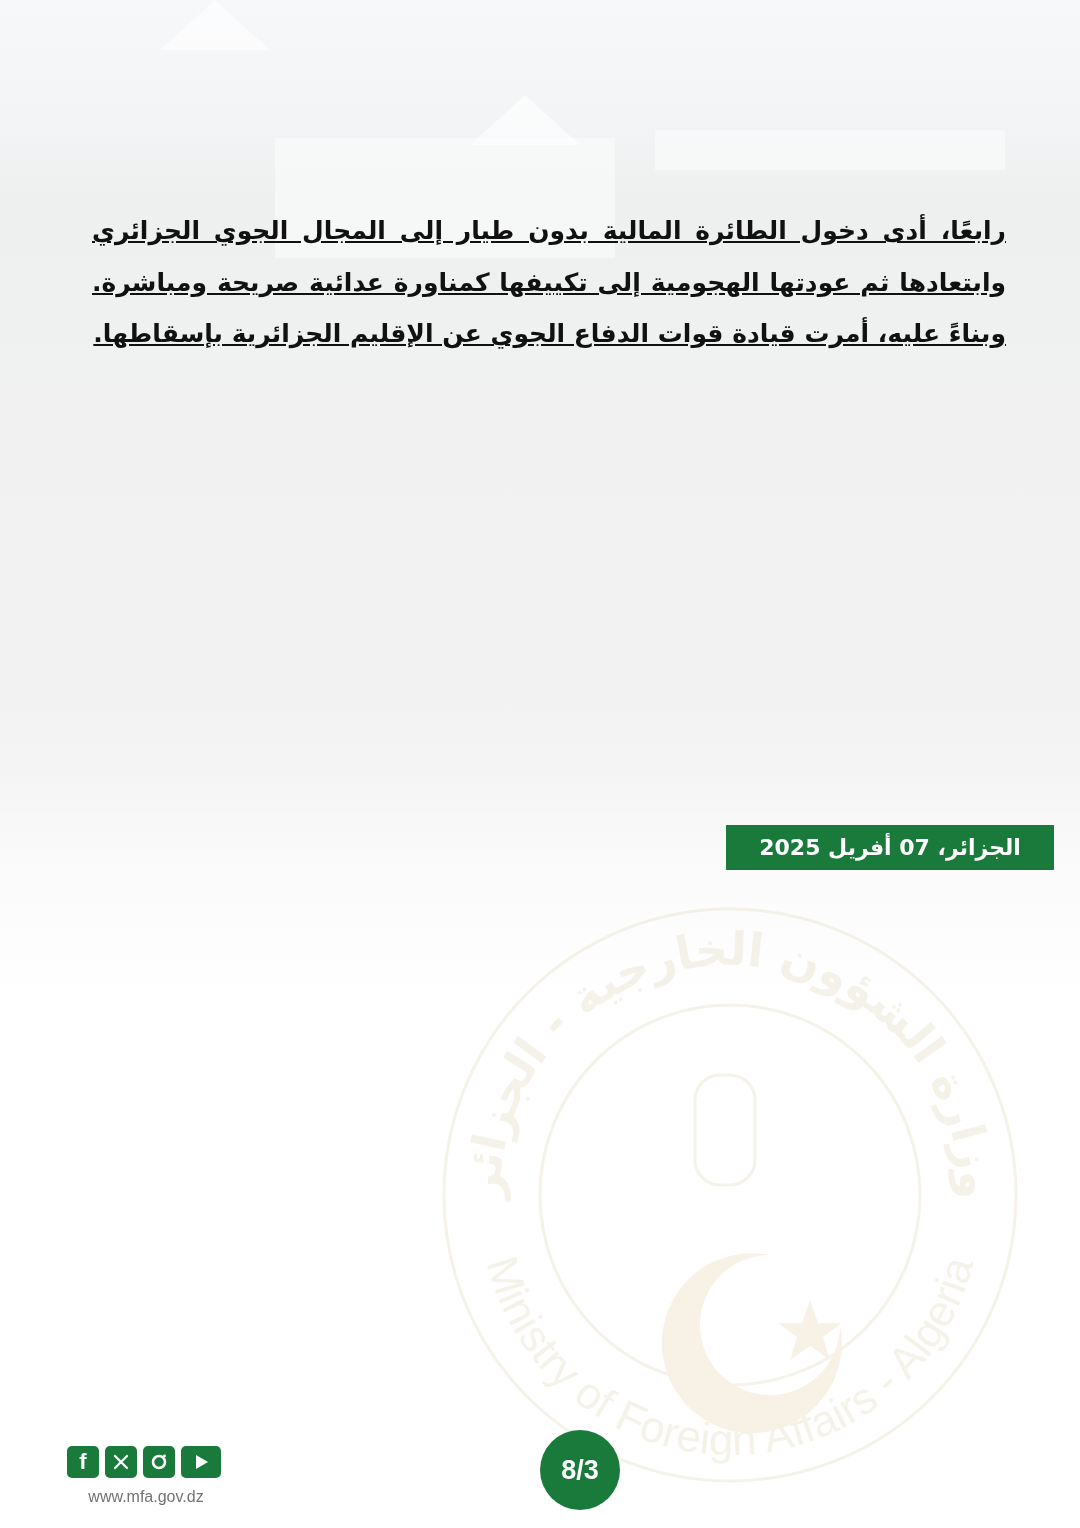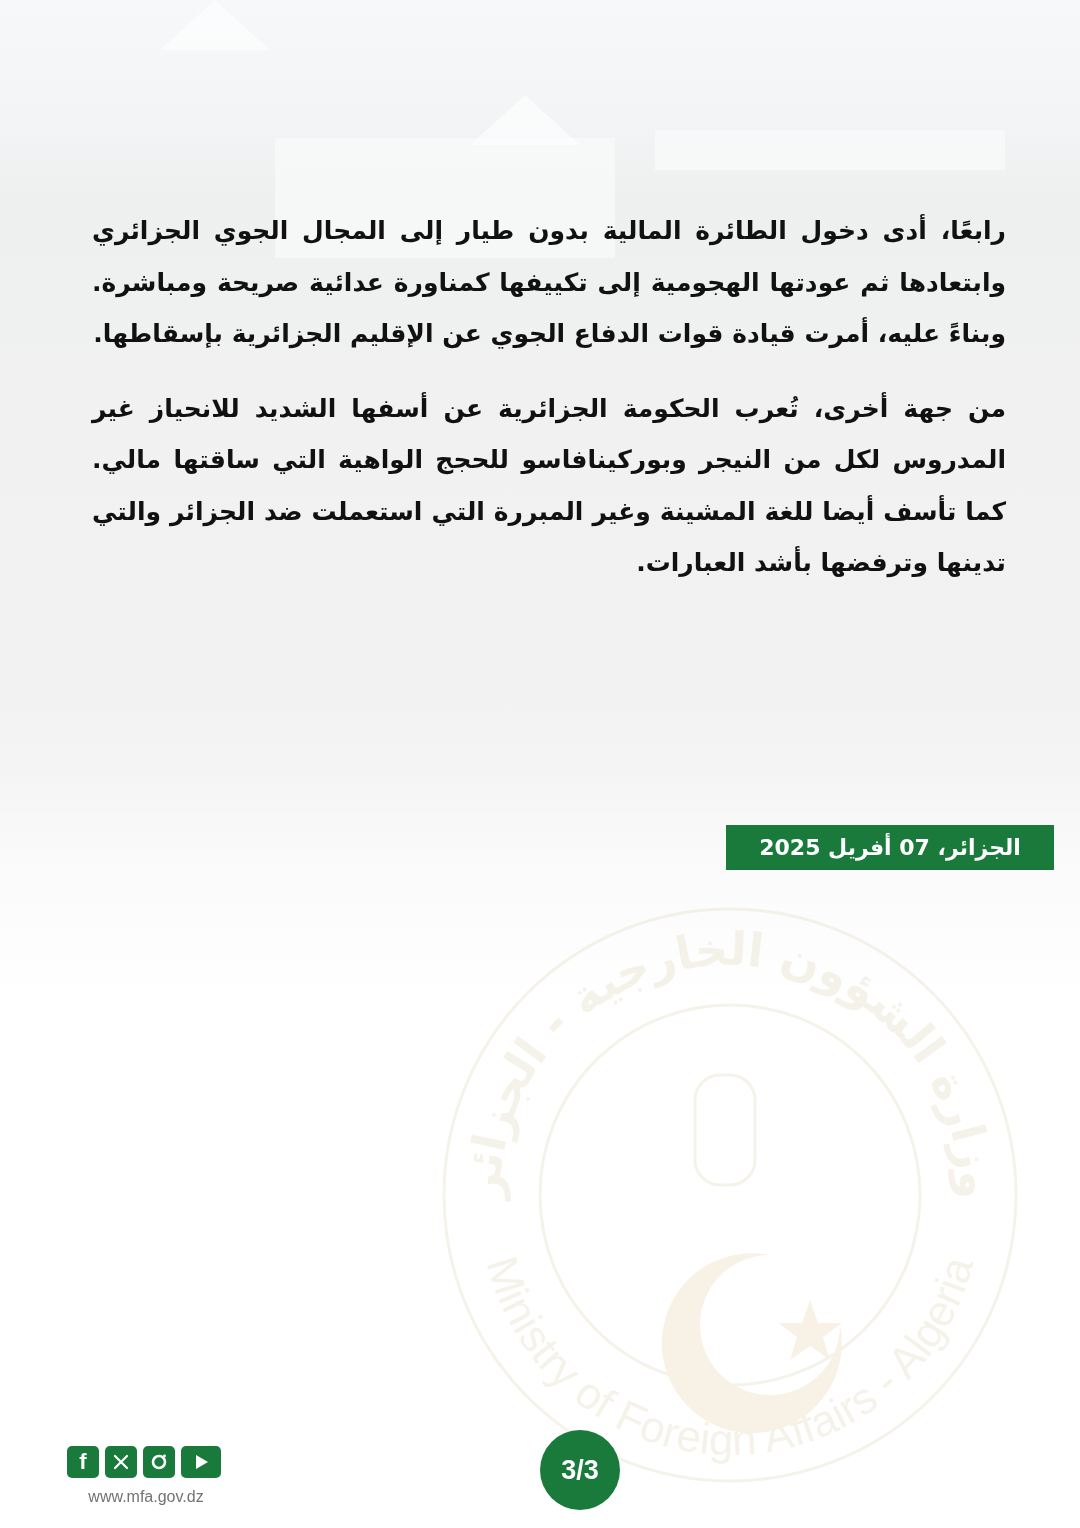--- a/index.html
+++ b/index.html
@@ -35,20 +35,21 @@
     direction: rtl; text-align: justify;
     color: #111;
   }
   .para {
     font-family: "DejaVu Sans", sans-serif;
     font-weight: bold;
     font-size: 25px;
     line-height: 51.5px;
     text-align-last: right;
     margin-bottom: 23px;
+    text-decoration: underline;
   }
   .date-badge {
     position: absolute; left: 726px; top: 825px; width: 328px; height: 45px;
     background: #1a7a3c;
     color: #fff;
     direction: rtl;
     font-family: "DejaVu Sans", sans-serif; font-weight: bold; font-size: 22px;
     display: flex; align-items: center; justify-content: center;
   }
   .social {
@@ -94,21 +95,20 @@
   <text font-family="Liberation Sans, sans-serif" font-size="44" fill="#ece6d4">
     <textPath href="#arcBottom" startOffset="50%" text-anchor="middle">Ministry of Foreign Affairs - Algeria</textPath>
   </text>
   <path d="M 330 350 A 90 90 0 1 0 400 420 A 70 70 0 1 1 330 350 Z" fill="#f0e6cc"></path>
   <polygon points="370,395 378,418 402,418 383,432 390,455 370,441 350,455 357,432 338,418 362,418" fill="#f0e6cc"></polygon>
   <rect x="255" y="170" width="60" height="110" rx="25" fill="none" stroke="#ece6d4" stroke-width="3"></rect>
 </svg>
 
 <div class="content">
   <p class="para">رابعًا، أدى دخول الطائرة المالية بدون طيار إلى المجال الجوي الجزائري وابتعادها ثم عودتها الهجومية إلى تكييفها كمناورة عدائية صريحة ومباشرة. وبناءً عليه، أمرت قيادة قوات الدفاع الجوي عن الإقليم الجزائرية بإسقاطها.</p>
-  <p class="para">من جهة أخرى، تُعرب الحكومة الجزائرية عن أسفها الشديد للانحياز غير المدروس لكل من النيجر وبوركينافاسو للحجج الواهية التي ساقتها مالي. كما تأسف أيضا للغة المشينة وغير المبررة التي استعملت ضد الجزائر والتي تدينها وترفضها بأشد العبارات.</p>
 </div>
 
 <div class="date-badge">الجزائر، 07 أفريل 2025</div>
 
 <div class="social">
   <div class="ic">
     <span style="font-family:'Liberation Sans',sans-serif;font-weight:bold;font-size:22px;">f</span>
   </div>
   <div class="ic">
     <svg width="16" height="16" viewBox="0 0 16 16">
@@ -123,13 +123,13 @@
   </div>
   <div class="ic yt">
     <svg width="18" height="18" viewBox="0 0 18 18">
       <polygon points="4,2 16,9 4,16" fill="#fff"></polygon>
     </svg>
   </div>
 </div>
 
 <div class="site">www.mfa.gov.dz</div>
 
-<div class="page-num">3/3</div>
+<div class="page-num">8/3</div>
 
 </body></html>

